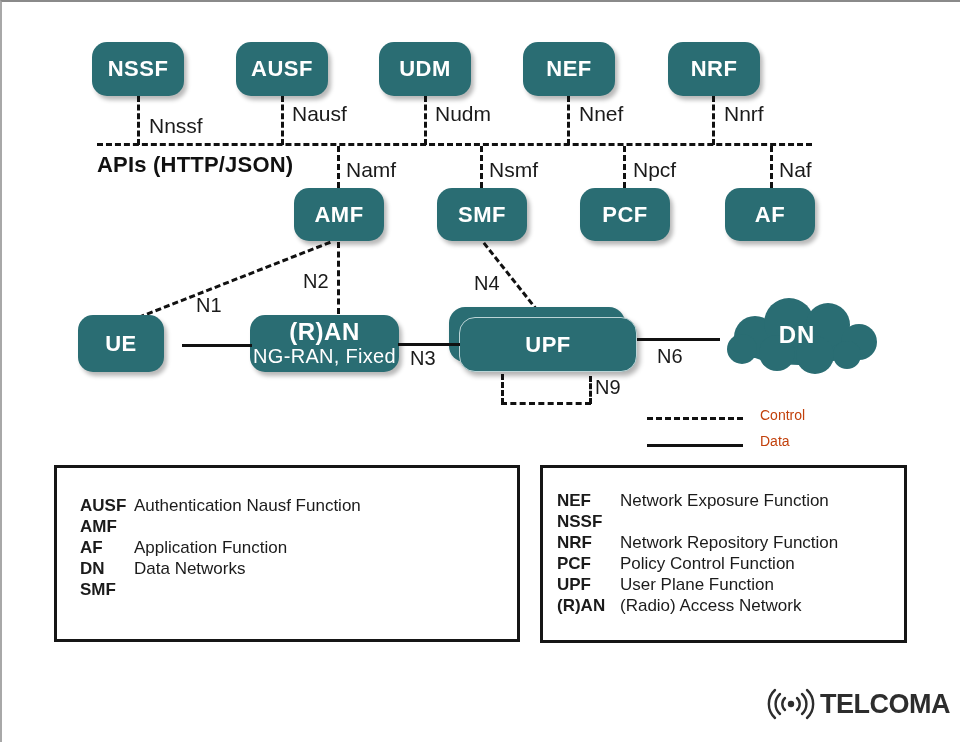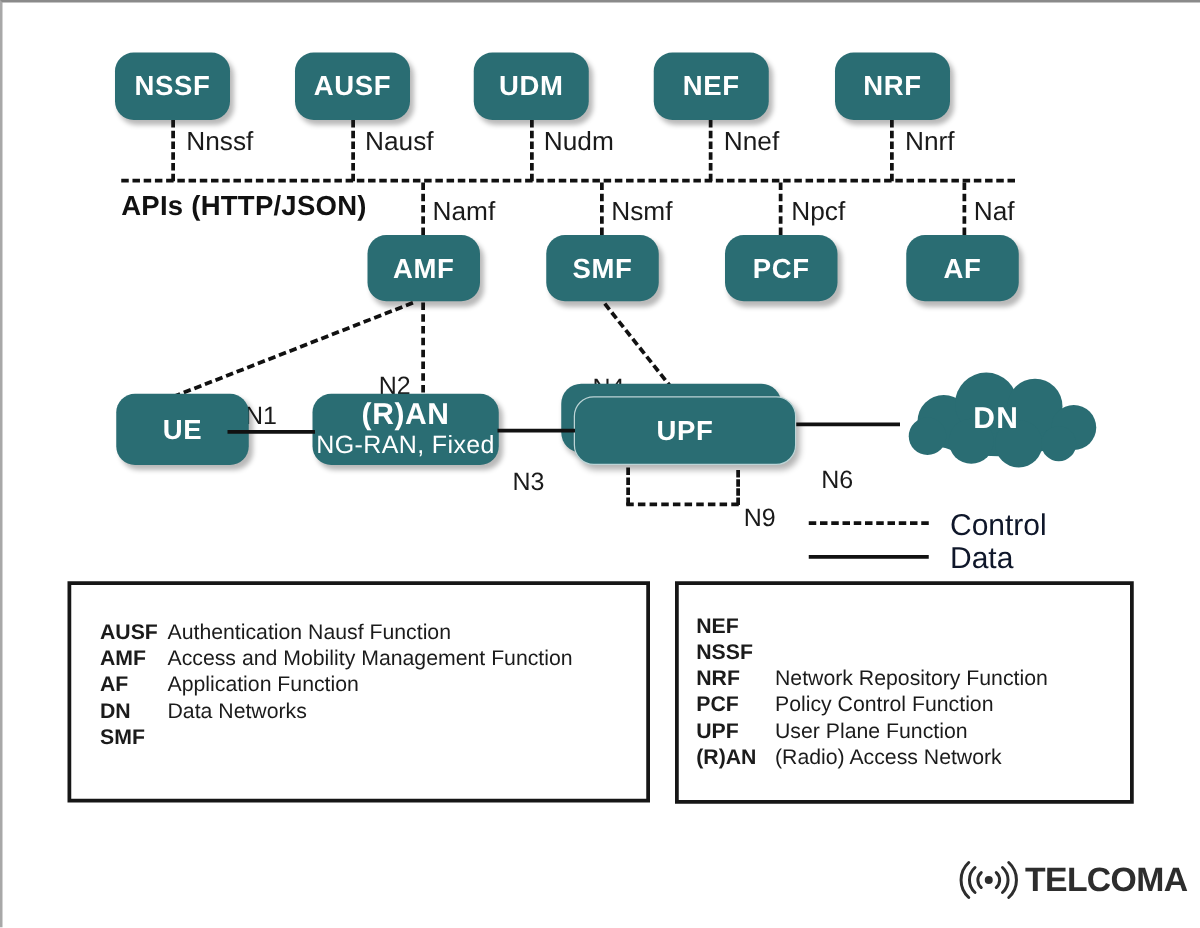--- a/index.html
+++ b/index.html
@@ -27,21 +27,21 @@
     border-radius: 15px;
     box-shadow: 3px 4px 4px rgba(0,0,0,0.28);
     letter-spacing: 0.5px;
   }
   .nf-sm { width: 92px; height: 54px; }
   .vdash { position: absolute; width: 0; border-left: 3px dashed #111; }
   .hdash { position: absolute; height: 0; border-top: 3px dashed #111; }
   .hsolid { position: absolute; height: 0; border-top: 3px solid #111; }
   .diag { position: absolute; height: 0; border-top: 3px dashed #111; transform-origin: 0 0; }
   .ref-label { position: absolute; font-size: 21px; color: #1a1a1a; }
-  .n-label { position: absolute; font-size: 20px; color: #1a1a1a; margin-top: 28px; }
+  .n-label { position: absolute; font-size: 20px; color: #1a1a1a; }
   .bus-title { position: absolute; font-size: 22px; font-weight: 600; color: #111; letter-spacing: 0.2px; }
   .ran-sub { font-weight: normal; font-size: 20px; letter-spacing: 0.3px; }
   .stack-back {
     position: absolute;
     background: #2a6d73;
     border-radius: 16px;
     box-shadow: 2px 3px 4px rgba(0,0,0,0.25);
   }
   .stack-front {
     position: absolute;
@@ -50,21 +50,21 @@
     border-radius: 16px;
     box-shadow: 3px 4px 5px rgba(0,0,0,0.3);
     display: flex; align-items: center; justify-content: center;
     color: #fff; font-weight: bold; font-size: 22px; letter-spacing: 0.5px;
   }
   .cloud-wrap { position: absolute; }
   .cloud-label {
     position: absolute; top: 24px; left: 0; width: 100%;
     text-align: center; color: #fff; font-weight: bold; font-size: 24px; letter-spacing: 1px;
   }
-  .legend-text { position: absolute; font-size: 24px; color: #0f172a; }
+  .legend-text { position: absolute; font-size: 14px; color: #c2410c; }
   .gloss-box {
     position: absolute;
     border: 3px solid #161616;
     background: #fff;
   }
   .gloss-rows { padding: 27px 0 0 23px; }
   .gloss-row { display: flex; font-size: 17px; line-height: 21px; color: #1b1b1b; }
   .gloss-abbr { font-weight: bold; flex: 0 0 54px; }
   .gloss-box-right .gloss-rows { padding: 22px 0 0 14px; }
   .gloss-box-right .gloss-abbr { flex: 0 0 63px; }
@@ -83,21 +83,21 @@
   <div class="nf nf-sm" style="left:377px;top:40px">UDM</div>
   <div class="nf nf-sm" style="left:521px;top:40px">NEF</div>
   <div class="nf nf-sm" style="left:666px;top:40px">NRF</div>
 
   <div class="vdash" style="left:135px;top:94px;height:49px"></div>
   <div class="vdash" style="left:279px;top:94px;height:49px"></div>
   <div class="vdash" style="left:422px;top:94px;height:49px"></div>
   <div class="vdash" style="left:565px;top:94px;height:49px"></div>
   <div class="vdash" style="left:710px;top:94px;height:49px"></div>
 
-  <div class="ref-label" style="left:147px;top:100px">Nnssf</div>
+  <div class="ref-label" style="left:147px;top:112px">Nnssf</div>
   <div class="ref-label" style="left:290px;top:100px">Nausf</div>
   <div class="ref-label" style="left:433px;top:100px">Nudm</div>
   <div class="ref-label" style="left:577px;top:100px">Nnef</div>
   <div class="ref-label" style="left:722px;top:100px">Nnrf</div>
 
   <div class="hdash" style="left:95px;top:141px;width:715px"></div>
   <div class="bus-title" style="left:95px;top:150px">APIs (HTTP/JSON)</div>
 
   <div class="vdash" style="left:335px;top:144px;height:42px"></div>
   <div class="vdash" style="left:478px;top:144px;height:42px"></div>
@@ -116,21 +116,21 @@
 
   <div class="diag" style="left:136px;top:314px;width:206px;transform:rotate(-21.4deg)"></div>
   <div class="n-label" style="left:194px;top:292px">N1</div>
 
   <div class="vdash" style="left:335px;top:240px;height:72px"></div>
   <div class="n-label" style="left:301px;top:268px">N2</div>
 
   <div class="diag" style="left:483px;top:240px;width:87px;transform:rotate(51.6deg)"></div>
   <div class="n-label" style="left:472px;top:270px">N4</div>
 
-  <div class="nf" style="left:91px;top:313px;width:106px;height:57px">UE</div>
+  <div class="nf" style="left:76px;top:313px;width:86px;height:57px">UE</div>
 
   <div class="nf" style="left:248px;top:313px;width:149px;height:57px;flex-direction:column;line-height:25px;font-size:24px">
     <span>(R)AN</span>
     <span class="ran-sub">NG-RAN, Fixed</span>
   </div>
 
   <div class="stack-back" style="left:447px;top:305px;width:176px;height:55px"></div>
   <div class="stack-front" style="left:457px;top:315px;width:178px;height:55px">UPF</div>
 
   <div class="cloud-wrap" style="left:705px;top:295px;width:180px;height:80px">
@@ -168,40 +168,40 @@
   <div class="legend-text" style="left:758px;top:431px">Data</div>
 
   <div class="gloss-box" style="left:52px;top:463px;width:466px;height:177px">
     <div class="gloss-rows">
       <div class="gloss-row">
         <span class="gloss-abbr">AUSF</span>
         <span>Authentication Nausf Function</span>
       </div>
       <div class="gloss-row">
         <span class="gloss-abbr">AMF</span>
-        <span>Access and Mobility Management Function</span>
       </div>
       <div class="gloss-row">
         <span class="gloss-abbr">AF</span>
         <span>Application Function</span>
       </div>
       <div class="gloss-row">
         <span class="gloss-abbr">DN</span>
         <span>Data Networks</span>
       </div>
       <div class="gloss-row">
         <span class="gloss-abbr">SMF</span>
       </div>
     </div>
   </div>
 
   <div class="gloss-box gloss-box-right" style="left:538px;top:463px;width:367px;height:178px">
     <div class="gloss-rows">
       <div class="gloss-row">
         <span class="gloss-abbr">NEF</span>
+        <span>Network Exposure Function</span>
       </div>
       <div class="gloss-row">
         <span class="gloss-abbr">NSSF</span>
       </div>
       <div class="gloss-row">
         <span class="gloss-abbr">NRF</span>
         <span>Network Repository Function</span>
       </div>
       <div class="gloss-row">
         <span class="gloss-abbr">PCF</span>

